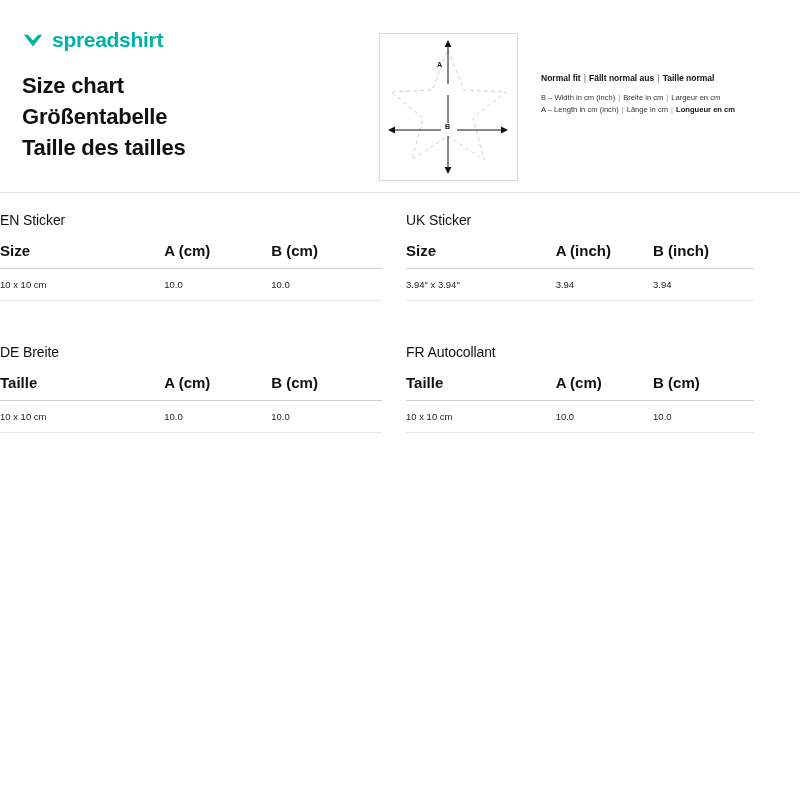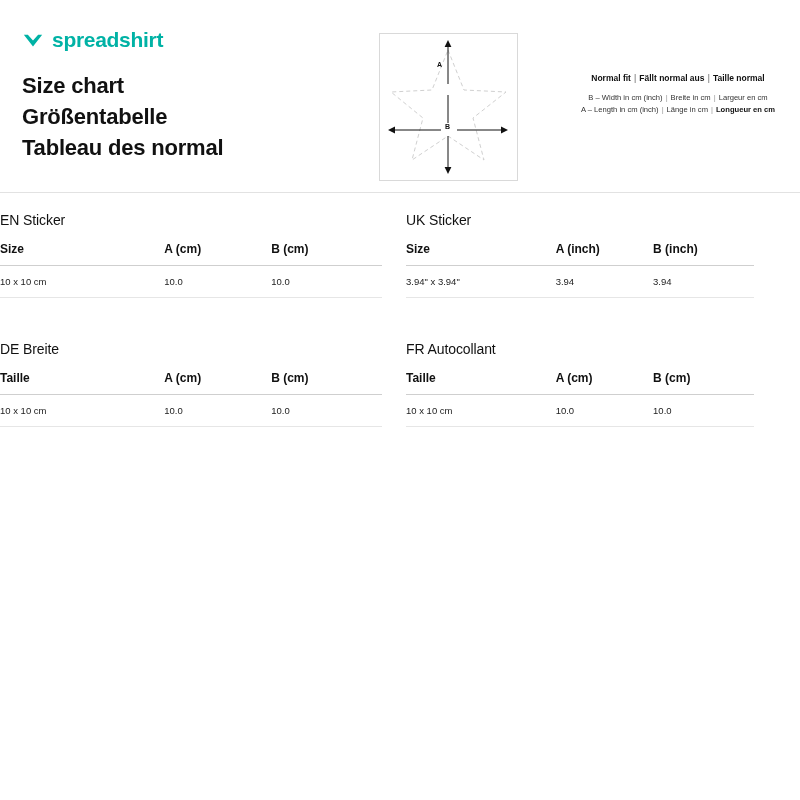--- a/index.html
+++ b/index.html
@@ -66,24 +66,23 @@
     height: 148px;
     border: 1px solid #d9d9d9;
     box-sizing: border-box;
     background: #fff;
   }
   .diagram svg { display: block; }
 
   
   .legend {
     position: absolute;
-    left: 558px;
+    left: 541px;
     top: 73px;
     width: 240px;
-    text-align: center;
   }
   .legend-fit {
     font-size: 8.5px;
     font-weight: bold;
     color: #111;
     white-space: nowrap;
     margin-bottom: 9px;
   }
   .legend-row {
     font-size: 7.6px;
@@ -130,21 +129,21 @@
     margin: 0 0 14px 0;
     letter-spacing: -0.1px;
   }
   table.sizes {
     border-collapse: collapse;
     width: 100%;
     table-layout: fixed;
   }
   table.sizes th {
     text-align: left;
-    font-size: 12px;
+    font-size: 15px;
     font-weight: bold;
     color: #111;
     padding: 0 0 9px 0;
     border-bottom: 1px solid #cfcfcf;
   }
   table.sizes td {
     text-align: left;
     font-size: 9.5px;
     font-weight: normal;
     color: #222;
@@ -166,21 +165,21 @@
         <svg class="brand-mark" viewBox="0 0 24 24" xmlns="http://www.w3.org/2000/svg">
           <path d="M2 6.2 L12 19 L22 6.2 L17.6 6.2 L12 12.6 L6.4 6.2 Z" fill="#00b2a5"></path>
         </svg>
       </span>
       <span class="brand-name">spreadshirt</span>
     </div>
 
     <div class="titles">
       <div>Size chart</div>
       <div>Größentabelle</div>
-      <div>Tableau des normal</div>
+      <div>Taille des tailles</div>
     </div>
   </div>
 
   <div class="diagram">
     <svg width="137" height="146" viewBox="0 0 137 146" xmlns="http://www.w3.org/2000/svg">
 
       <path d="M68 16 L84 56 L126 58 L93 84 L104 126 L68 102 L32 126 L43 84 L11 58 L52 56 Z" fill="none" stroke="#d0d0d0" stroke-width="1" stroke-dasharray="4,3"></path>
 
       <line x1="68" y1="10" x2="68" y2="136" stroke="#111" stroke-width="1"></line>
       <polygon points="68,6 64.6,13 71.4,13" fill="#111"></polygon>

